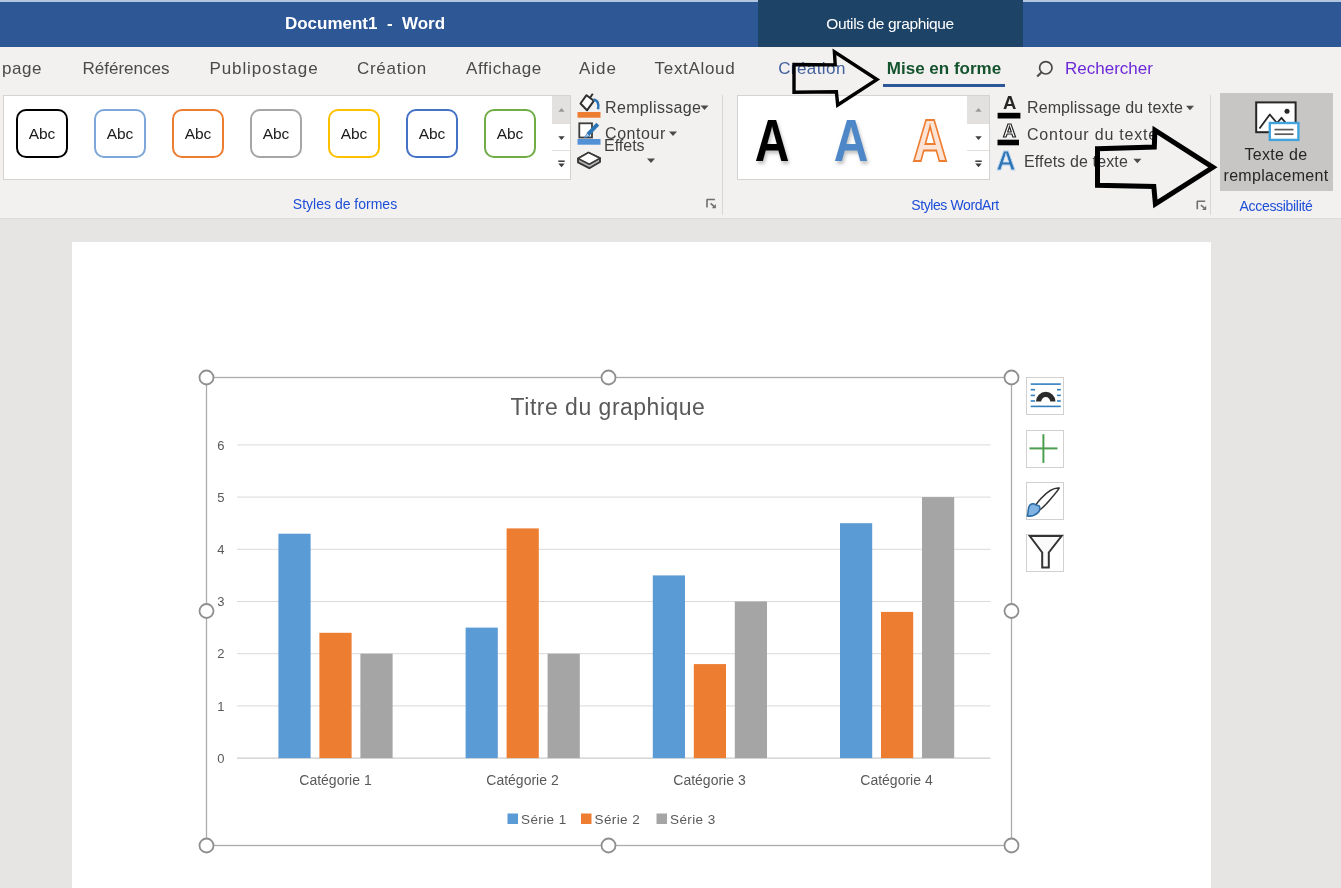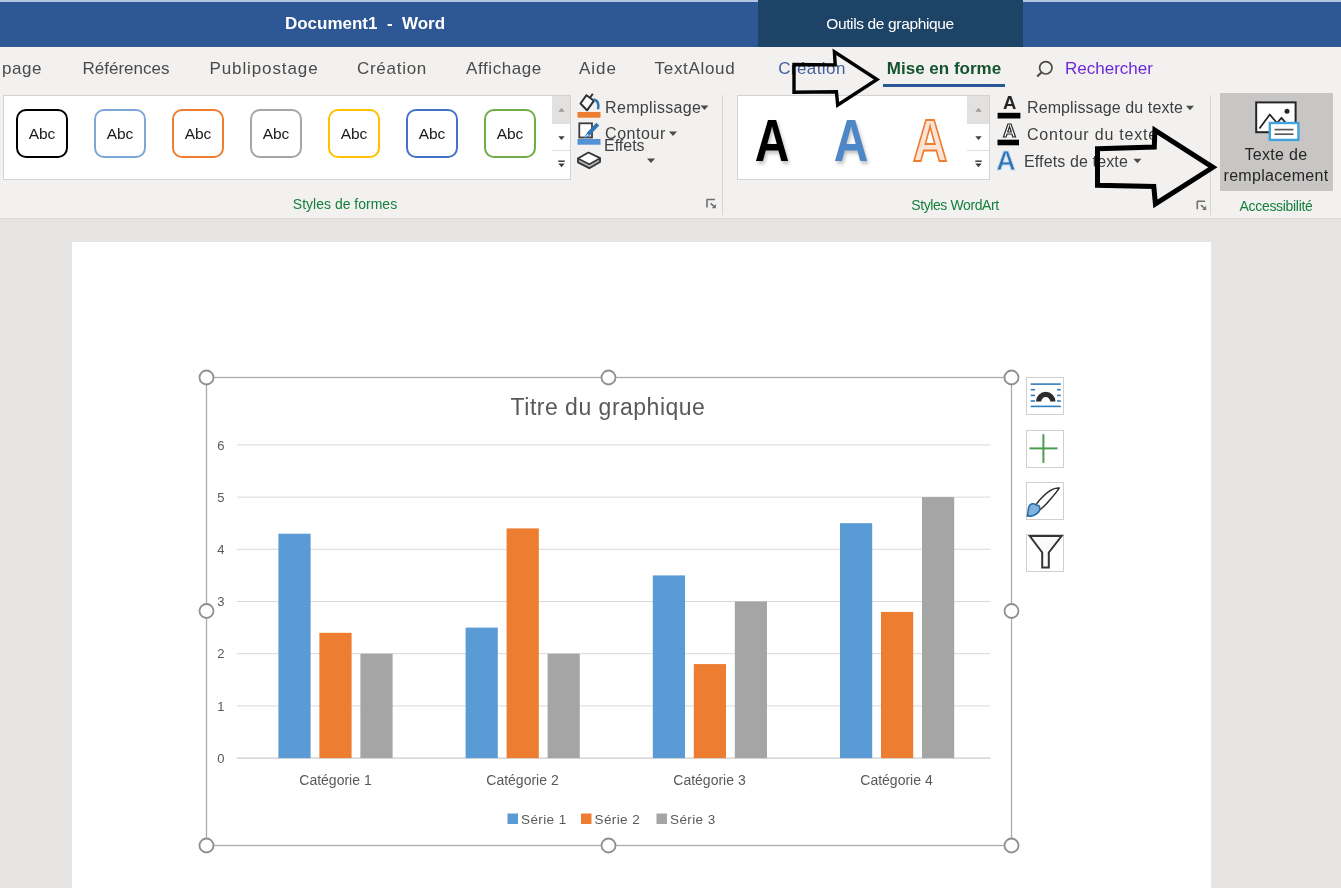--- a/index.html
+++ b/index.html
@@ -20,21 +20,21 @@
   
   .gal{background:#fff;border:1px solid #d5d3d1;}
   .g1{left:3px;top:95px;width:549px;height:83px;}
   .g2{left:737px;top:95px;width:230px;height:83px;}
   .abc{position:absolute;top:14px;width:48px;height:45px;border-radius:10px;border:2px solid #4c1d95;
        text-align:center;line-height:45px;font-size:15.5px;color:#1a1a1a;}
   .scol{width:18px;height:83px;border:1px solid #d5d3d1;border-left:none;background:#fff;}
   .scell{position:absolute;left:0;width:100%;height:27px;border-bottom:1px solid #e1dfdd;
          display:flex;align-items:center;justify-content:center;}
   .mtext{font-size:16px;color:#3f3f3f;}
-  .glabel{font-size:14px;color:#15803d;}
+  .glabel{font-size:14px;color:#1d4ed8;}
   .vsep{width:1px;background:#d8d6d3;top:95px;height:120px;}
   .accbtn{left:1220px;top:93px;width:113px;height:98px;background:#c8c6c4;}
   .acctext{font-size:16px;color:#262626;text-align:center;line-height:21px;letter-spacing:0.3px;}
   .page{left:72px;top:242px;width:1139px;height:646px;background:#fff;}
   .sidebtn{width:36px;height:36px;background:#fff;border:1px solid #d2d0ce;}
 </style>
 </head>
 <body>
 <div id="app">
   <div class="abs titlebar"></div>

